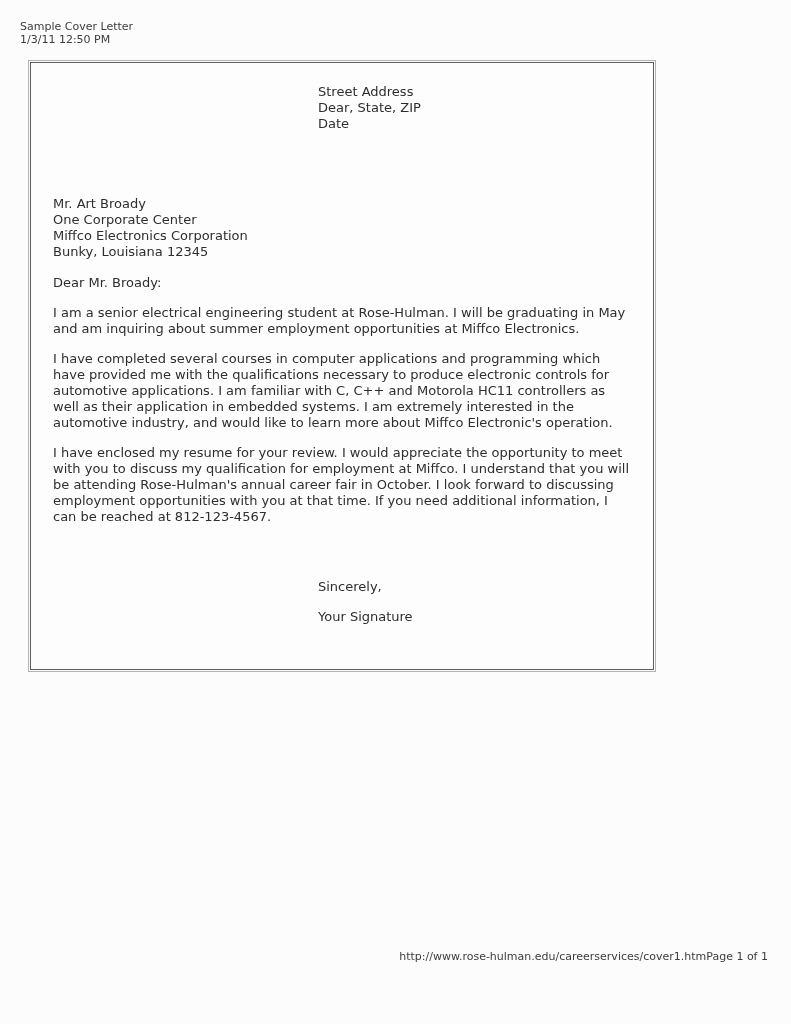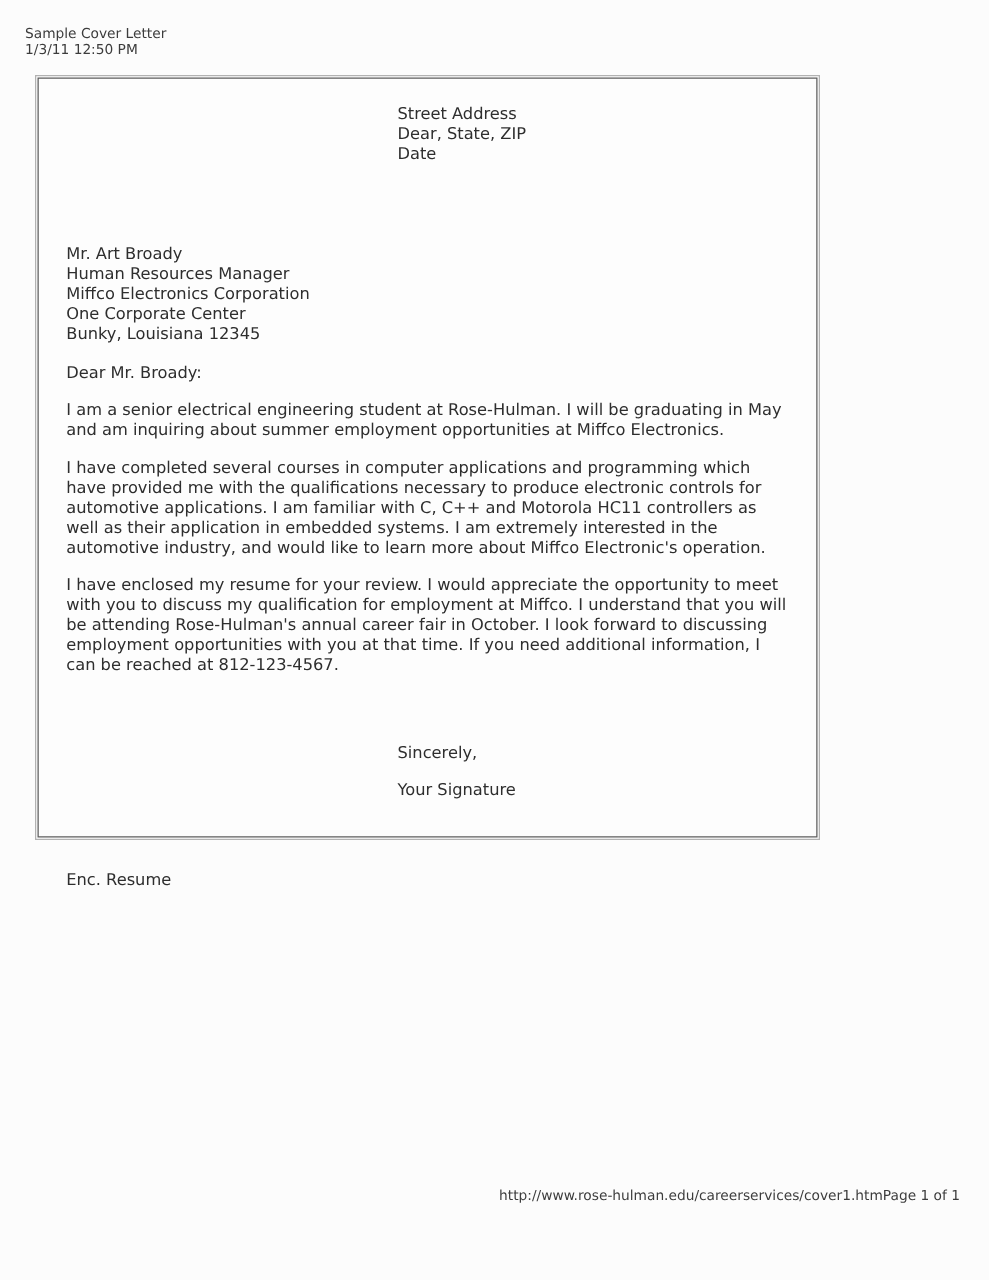--- a/index.html
+++ b/index.html
@@ -85,37 +85,35 @@
 <div class="letter-frame">
 
   <div class="sender-block">
     <div>Street Address</div>
     <div>Dear, State, ZIP</div>
     <div>Date</div>
   </div>
 
   <div class="recipient-block">
     <div>Mr. Art Broady</div>
-    <div>Human Resources Manager</div>
+    <div>One Corporate Center</div>
     <div>Miffco Electronics Corporation</div>
-    <div>One Corporate Center</div>
     <div>Bunky, Louisiana 12345</div>
   </div>
 
   <div class="salutation">Dear Mr. Broady:</div>
 
   <p class="body-paragraph">I am a senior electrical engineering student at Rose-Hulman. I will be graduating in May and am inquiring about summer employment opportunities at Miffco Electronics.</p>
   <p class="body-paragraph">I have completed several courses in computer applications and programming which have provided me with the qualifications necessary to produce electronic controls for automotive applications. I am familiar with C, C++ and Motorola HC11 controllers as well as their application in embedded systems. I am extremely interested in the automotive industry, and would like to learn more about Miffco Electronic's operation.</p>
   <p class="body-paragraph">I have enclosed my resume for your review. I would appreciate the opportunity to meet with you to discuss my qualification for employment at Miffco. I understand that you will be attending Rose-Hulman's annual career fair in October. I look forward to discussing employment opportunities with you at that time. If you need additional information, I can be reached at 812-123-4567.</p>
 
   <div class="closing-block">
     <div class="closing-line">Sincerely,</div>
     <div class="closing-line">Your Signature</div>
   </div>
 
-  <div class="enclosure">Enc. Resume</div>
 
 </div>
 
 <div class="print-footer">
   <span>http://www.rose-hulman.edu/careerservices/cover1.htm</span>
   <span>Page 1 of 1</span>
 </div>
 
 </body></html>

